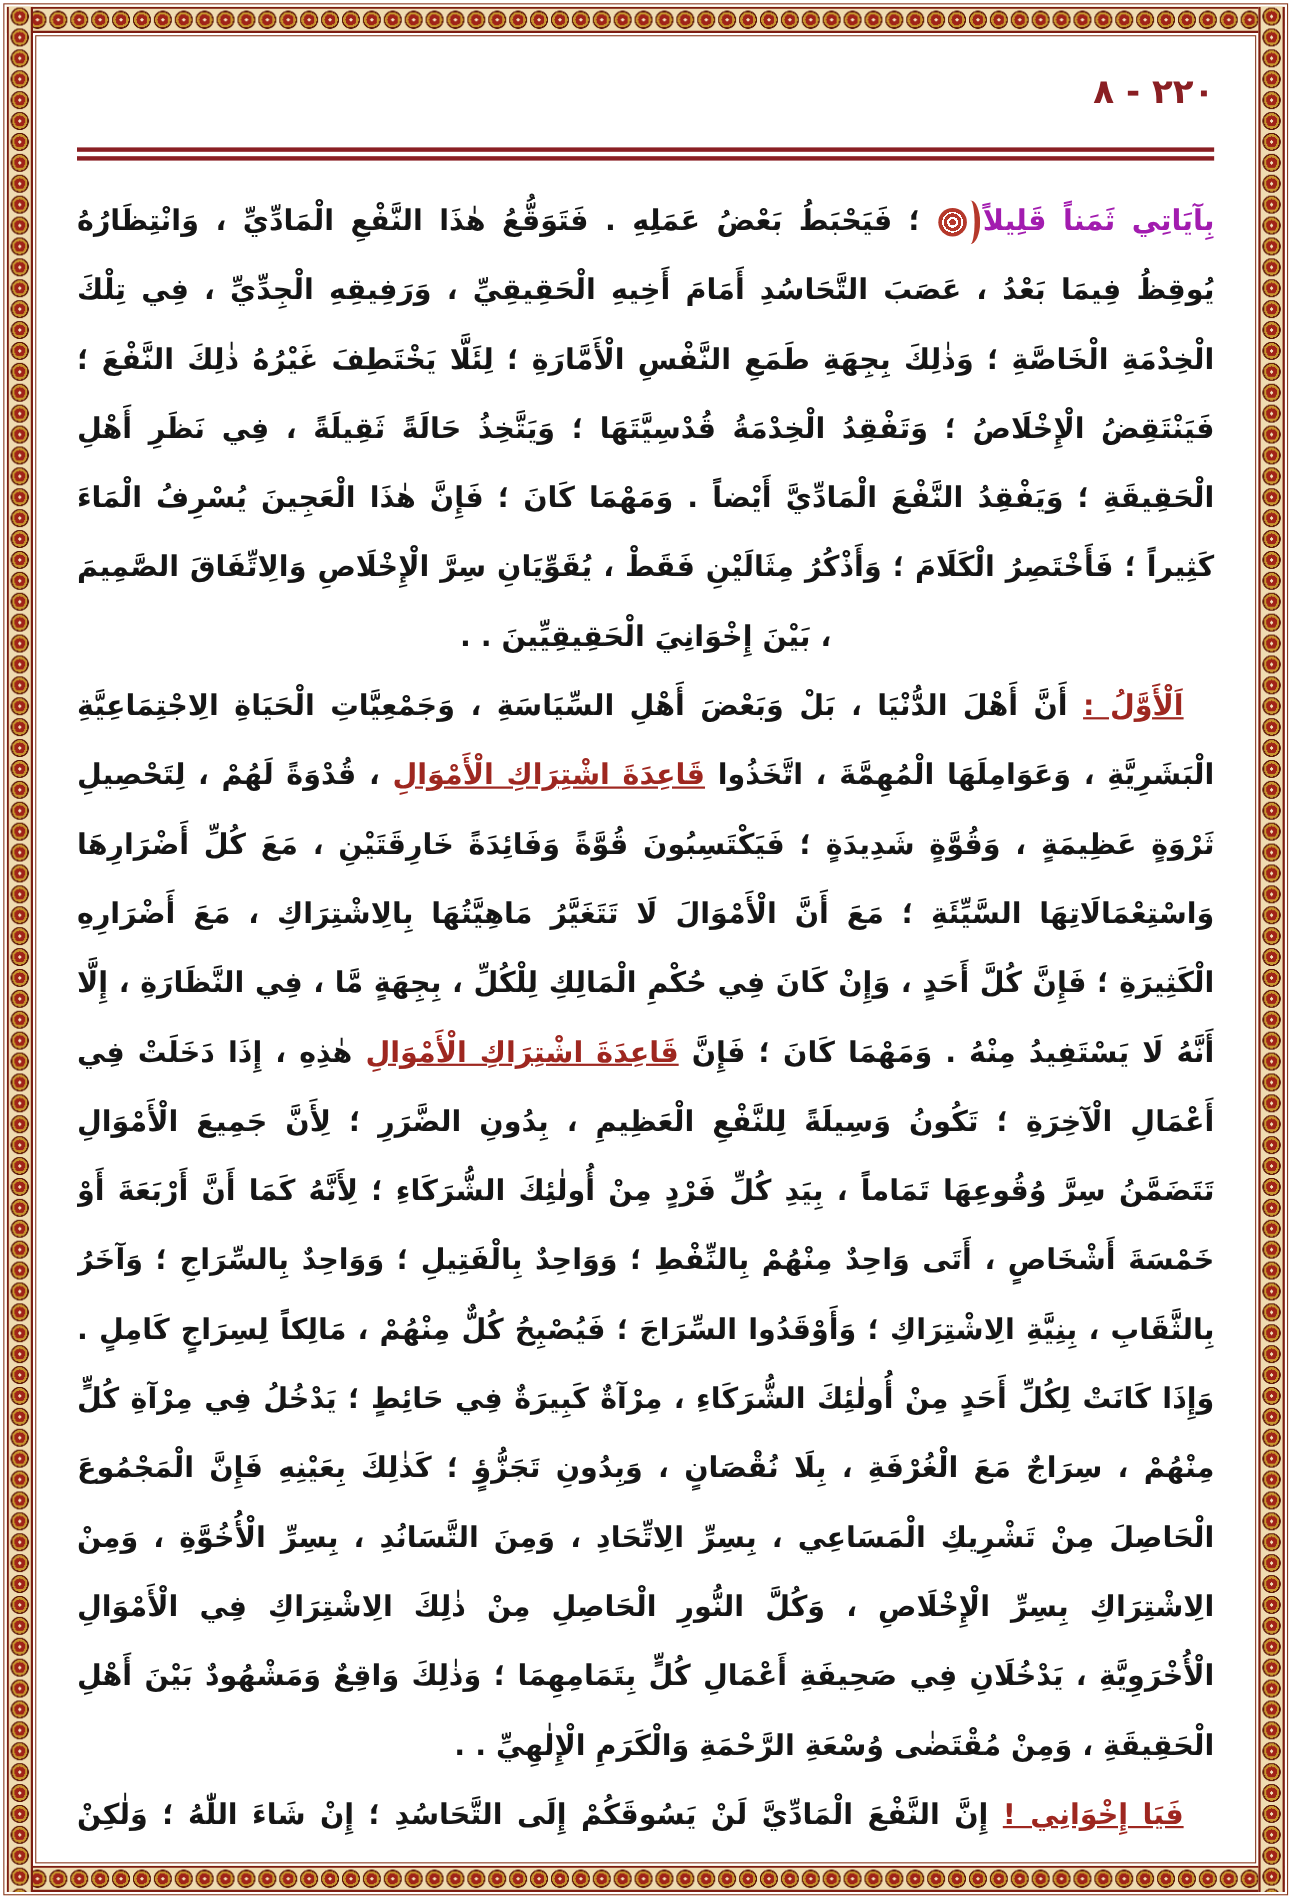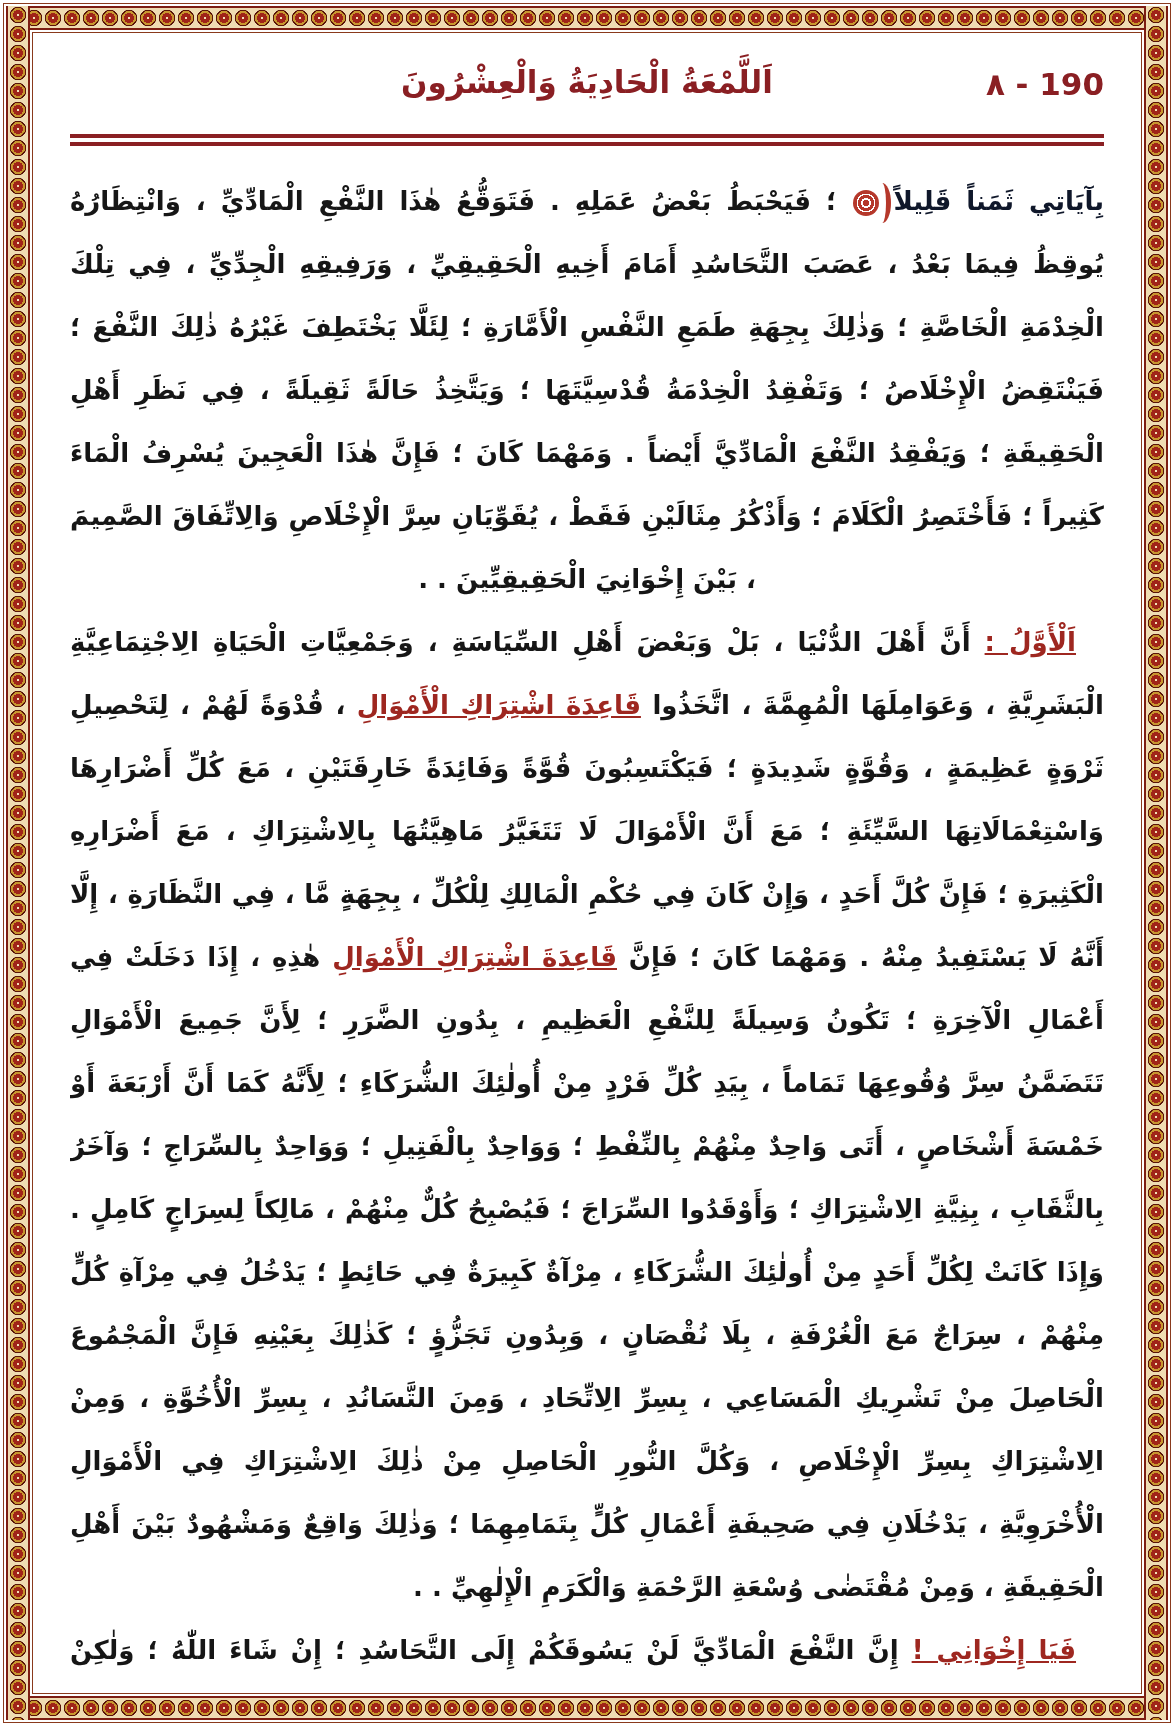--- a/index.html
+++ b/index.html
@@ -83,21 +83,21 @@
     font-size: 26px;
     font-weight: bold;
     line-height: 63px;
     text-align: justify;
     direction: rtl;
   }
   .body p { margin: 0; }
   p.indent { text-indent: 28px; }
   p.p1 { text-align-last: center; }
   p.p3 { text-align-last: justify; }
-  .quran { color: #0f172a; }
+  .quran { color: #a21caf; }
   .accent { color: #9e2720; text-decoration: underline; }
 
   
   .ayah-mark { white-space: nowrap; }
   .crescent {
     display: inline-block;
     width: 13px; height: 40px;
     border-right: 5px solid #b5382b;
     border-radius: 50%;
     vertical-align: middle;
@@ -121,22 +121,21 @@
   <div class="frame-outline"></div>
   <div class="strip h top"></div>
   <div class="strip h bottom"></div>
   <div class="strip v left"></div>
   <div class="strip v right"></div>
   <div class="frame-inline"></div>
 
   <div class="content">
 
     <div class="header">
-      <div class="page-number">190 - ٨</div>
-      <div class="page-title">اَللَّمْعَةُ الْحَادِيَةُ وَالْعِشْرُونَ</div>
+      <div class="page-number">٢٢٠ - ٨</div>
     </div>
 
     <div class="divider"></div>
 
     <div class="body">
 
       <p class="p1">
         <span class="quran">بِآيَاتِي ثَمَناً قَلِيلاً</span><span class="ayah-mark"><span class="crescent"></span><span class="rosette"></span></span><span> ؛ فَيَحْبَطُ بَعْضُ عَمَلِهِ . فَتَوَقُّعُ هٰذَا النَّفْعِ الْمَادِّيِّ ، وَانْتِظَارُهُ يُوقِظُ فِيمَا بَعْدُ ، عَصَبَ التَّحَاسُدِ أَمَامَ أَخِيهِ الْحَقِيقِيِّ ، وَرَفِيقِهِ الْجِدِّيِّ ، فِي تِلْكَ الْخِدْمَةِ الْخَاصَّةِ ؛ وَذٰلِكَ بِجِهَةِ طَمَعِ النَّفْسِ الْأَمَّارَةِ ؛ لِئَلَّا يَخْتَطِفَ غَيْرُهُ ذٰلِكَ النَّفْعَ ؛ فَيَنْتَقِضُ الْإِخْلَاصُ ؛ وَتَفْقِدُ الْخِدْمَةُ قُدْسِيَّتَهَا ؛ وَيَتَّخِذُ حَالَةً ثَقِيلَةً ، فِي نَظَرِ أَهْلِ الْحَقِيقَةِ ؛ وَيَفْقِدُ النَّفْعَ الْمَادِّيَّ أَيْضاً . وَمَهْمَا كَانَ ؛ فَإِنَّ هٰذَا الْعَجِينَ يُسْرِفُ الْمَاءَ كَثِيراً ؛ فَأَخْتَصِرُ الْكَلَامَ ؛ وَأَذْكُرُ مِثَالَيْنِ فَقَطْ ، يُقَوِّيَانِ سِرَّ الْإِخْلَاصِ وَالِاتِّفَاقَ الصَّمِيمَ ، بَيْنَ إِخْوَانِيَ الْحَقِيقِيِّينَ . .</span>
       </p>
 

